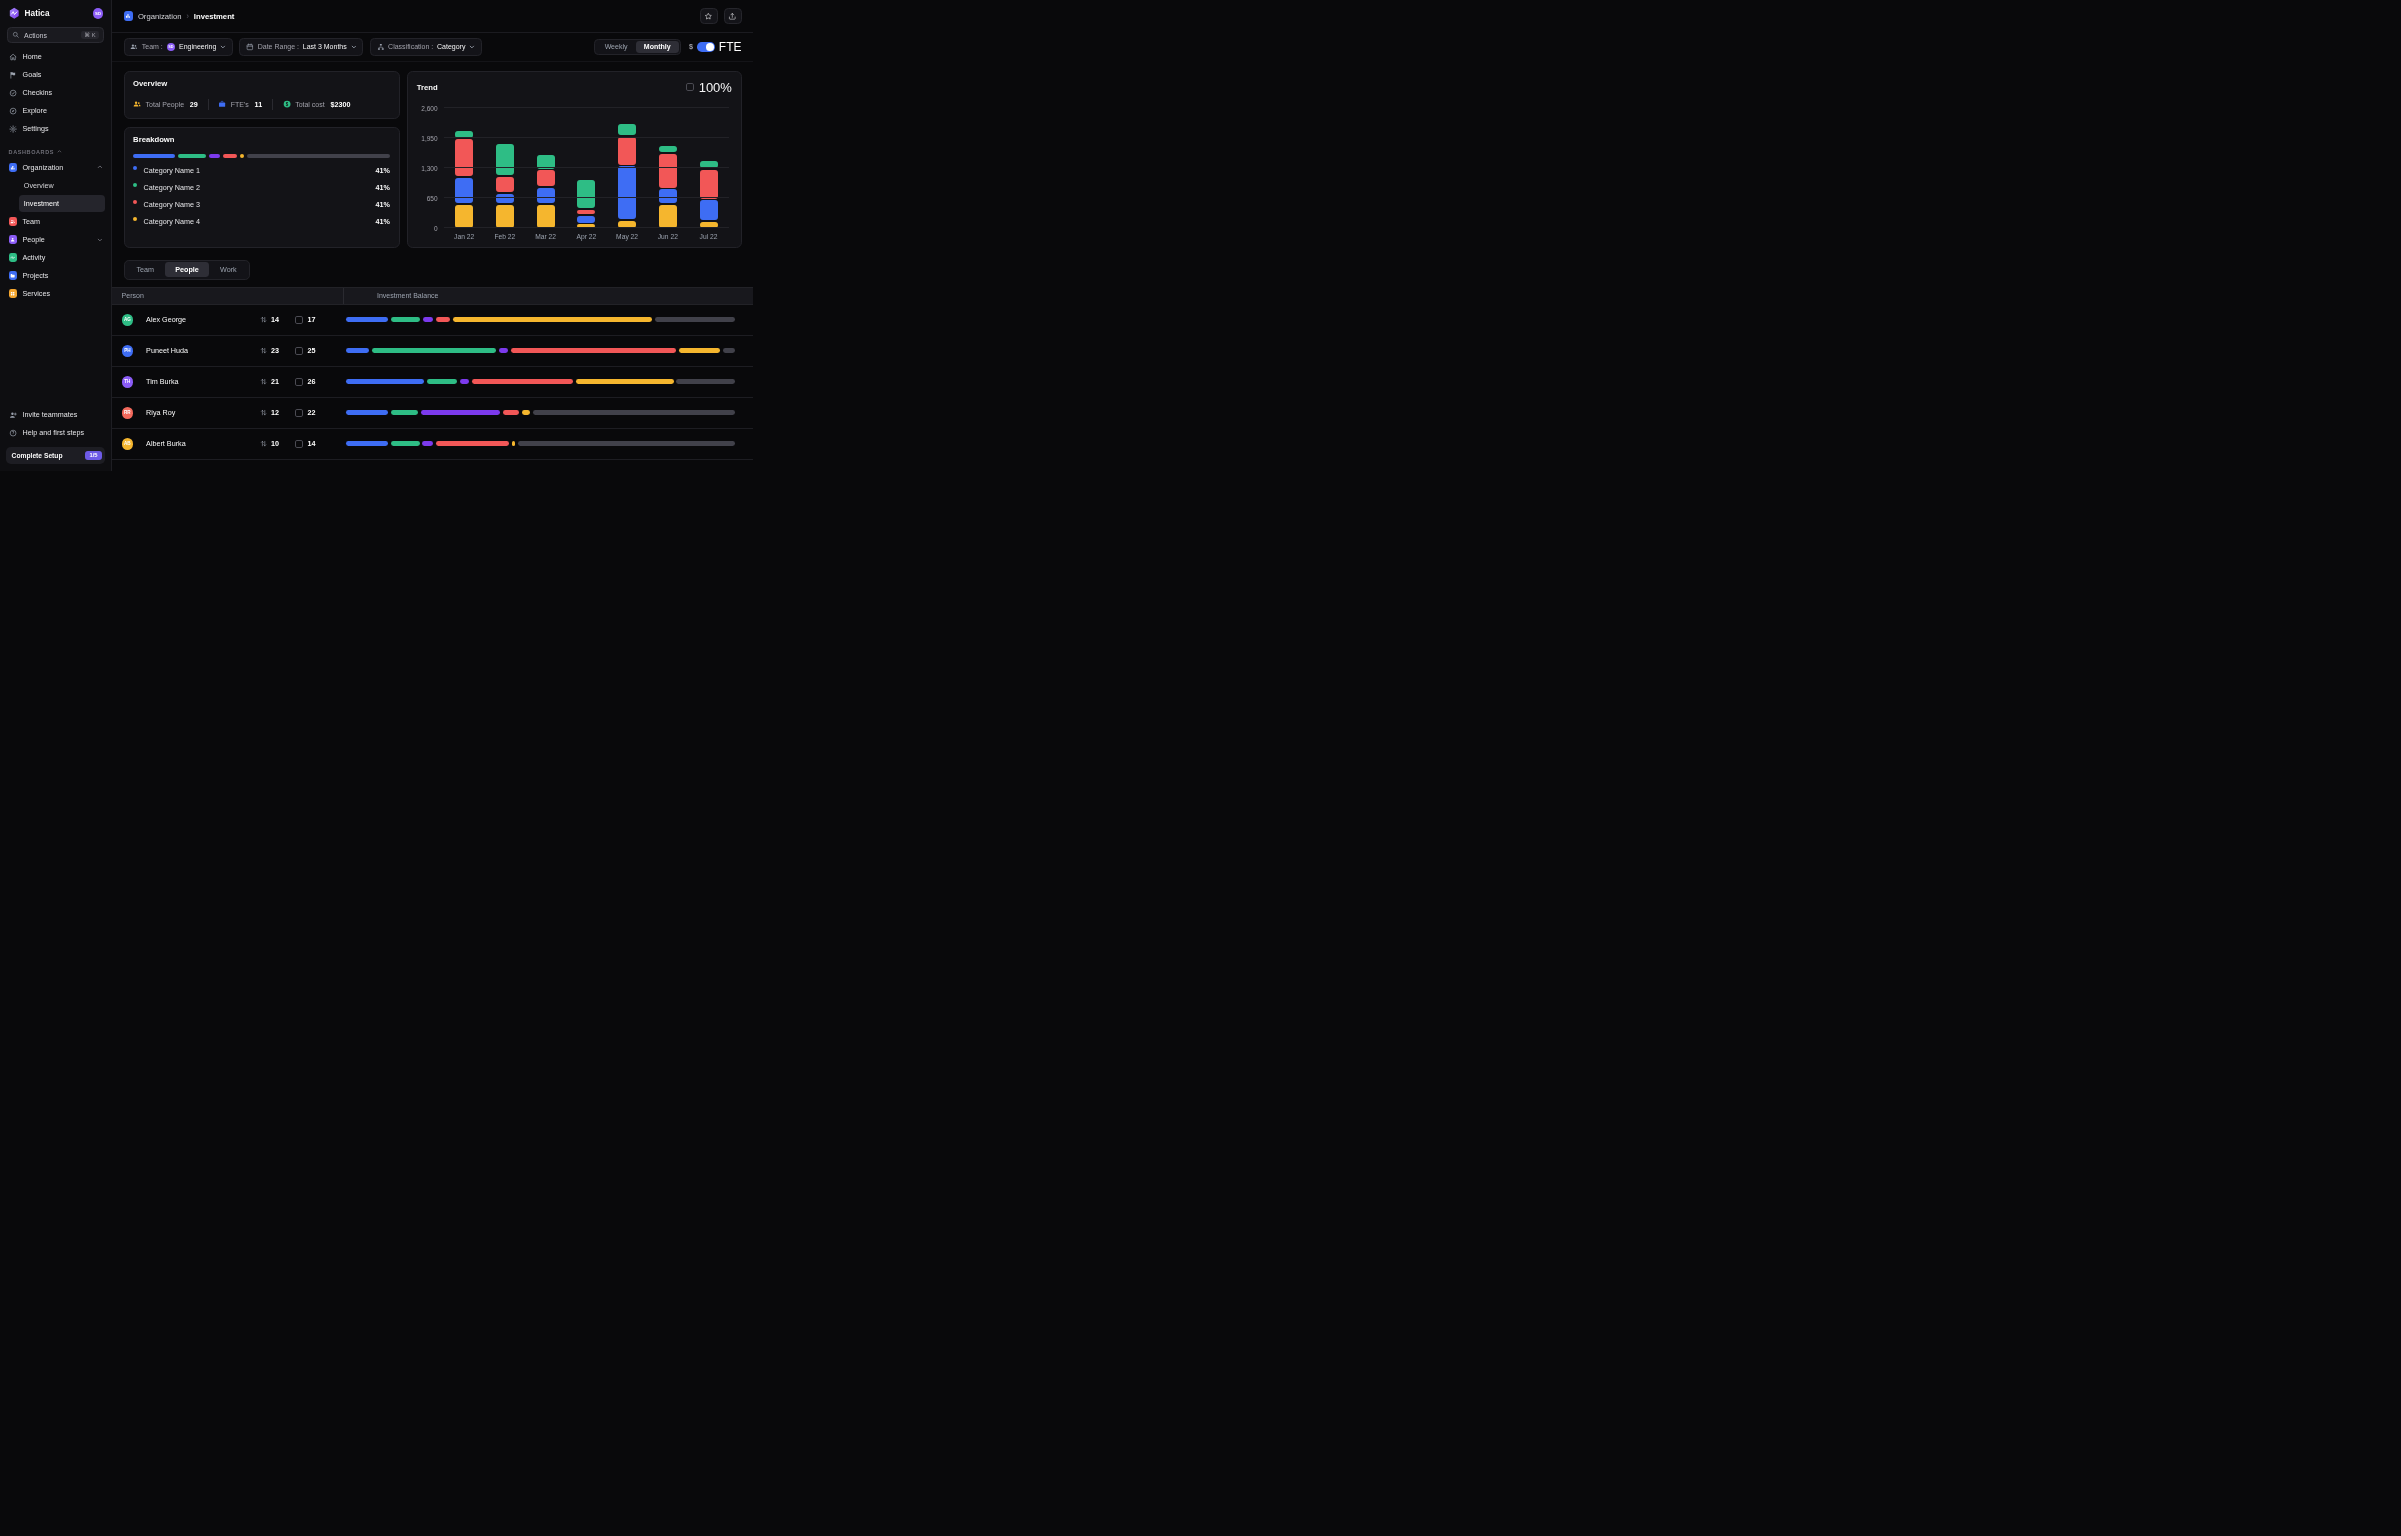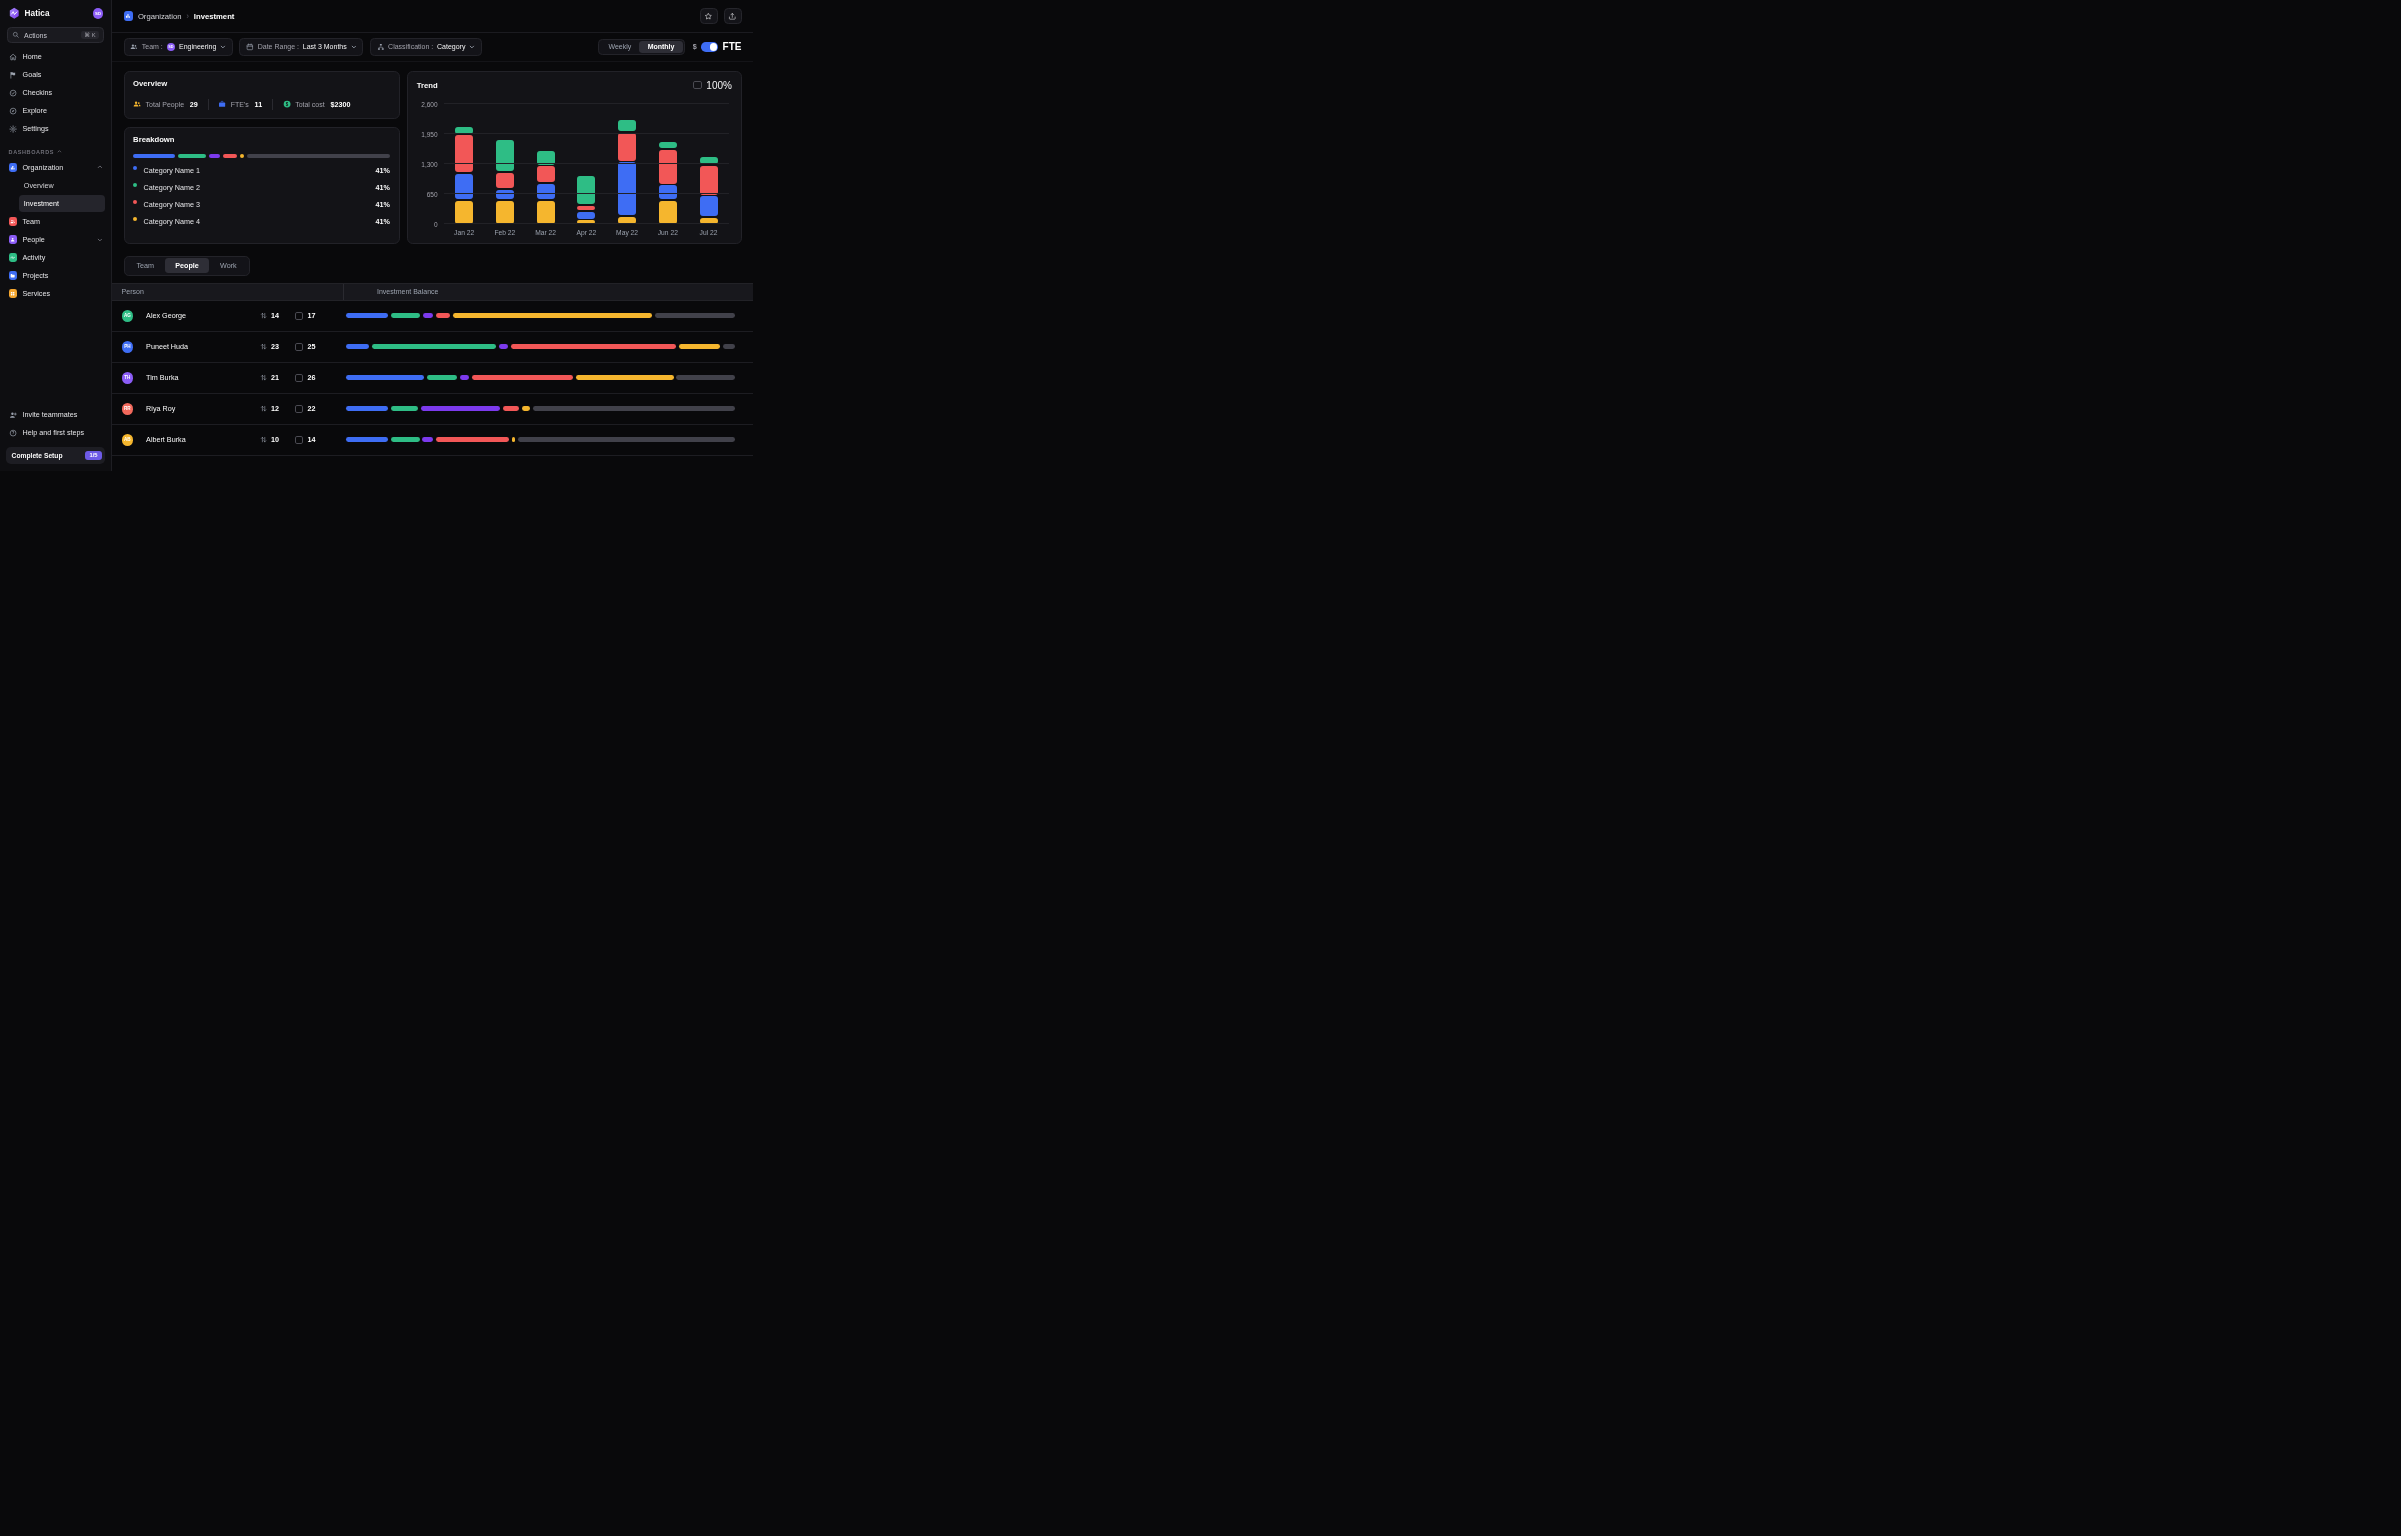--- a/index.html
+++ b/index.html
@@ -56,21 +56,21 @@
   .chip-label{color:#a1a1aa;font-size:7px}
   .chip-value{color:#f4f4f5;font-size:7px;font-weight:500}
   .chip-avatar{width:8.6px;height:8.6px;border-radius:50%;background:#8b5cf6;font-size:3.8px;font-weight:700;display:flex;align-items:center;justify-content:center;color:#fff}
   .chevron{color:#8b8b93}
   .filter-right{margin-left:auto;display:flex;align-items:center;gap:7.7px}
   .segmented{display:flex;background:#131318;border:0.5px solid #232329;border-radius:4.3px;padding:1.4px}
   .segment{padding:2.4px 8.2px;border-radius:3.4px;color:#9ca3af;font-size:7px;cursor:pointer;border:none;background:transparent;font-family:inherit}
   .segment.active{background:#2e2e36;color:#fff;font-weight:600}
   .unit-toggle{display:flex;align-items:center;gap:4.3px}
   .unit-left{color:#a1a1aa;font-weight:700;font-size:7.2px}
-  .unit-right{color:#fff;font-weight:700;font-size:10px}
+  .unit-right{color:#fff;font-weight:400;font-size:12px}
   .switch{width:17.3px;height:9.6px;border-radius:4.8px;background:#3e6df4;position:relative;cursor:pointer;flex:none}
   .switch::after{content:"";position:absolute;right:1px;top:1px;width:7.7px;height:7.7px;border-radius:50%;background:#fff}
 
   .content{display:flex;gap:7.7px;padding:9px 11.5px 0}
   .left-col{width:276px;min-width:276px;display:flex;flex-direction:column;gap:7.7px}
   .card{background:#131317;border:0.5px solid #222228;border-radius:5.8px}
   .card-title{font-size:7.7px;font-weight:700}
   .overview-card{padding:7.2px 8.6px 8.2px}
   .stats-row{display:flex;align-items:center;margin-top:11px}
   .stat{display:flex;align-items:center;gap:4.3px}
@@ -84,21 +84,21 @@
   .legend{margin-top:7.7px}
   .legend-row{display:flex;height:17px}
   .legend-dot{width:4.3px;height:4.3px;border-radius:50%;margin-right:6.2px;flex:none}
   .legend-label{color:#e4e4e7;font-size:7.2px}
   .legend-value{margin-left:auto;font-weight:600;font-size:7.2px}
 
   .trend-card{flex:1;padding:7.7px 8.6px 6.7px;display:flex;flex-direction:column}
   .trend-head{display:flex;align-items:center;justify-content:space-between}
   .check-group{display:flex;align-items:center;gap:4.3px;cursor:pointer}
   .checkbox{width:8.6px;height:8.6px;border:0.7px solid #4b4b53;border-radius:1.9px;background:transparent;flex:none}
-  .check-label{font-size:10px;color:#f4f4f5}
+  .check-label{font-size:13px;color:#f4f4f5}
   .chart-wrap{display:flex;margin-top:13px}
   .y-axis{width:27px;position:relative;height:120px;flex:none}
   .y-tick{position:absolute;right:6.2px;transform:translateY(50%);color:#a1a1aa;font-size:6.5px;white-space:nowrap}
   .plot-col{flex:1;min-width:0}
   .plot{height:120px;position:relative}
   .gridline{position:absolute;left:0;right:2.9px;height:0.5px;background:#222227}
   .bars{position:absolute;left:0;right:2.9px;top:0;bottom:0;display:flex;justify-content:space-around;align-items:flex-end}
   .bar-col{width:18px;display:flex;flex-direction:column-reverse;gap:1.4px}
   .bar-seg{border-radius:2.9px;width:100%}
   .x-labels{display:flex;justify-content:space-around;margin-top:5.8px;padding-right:2.9px}

